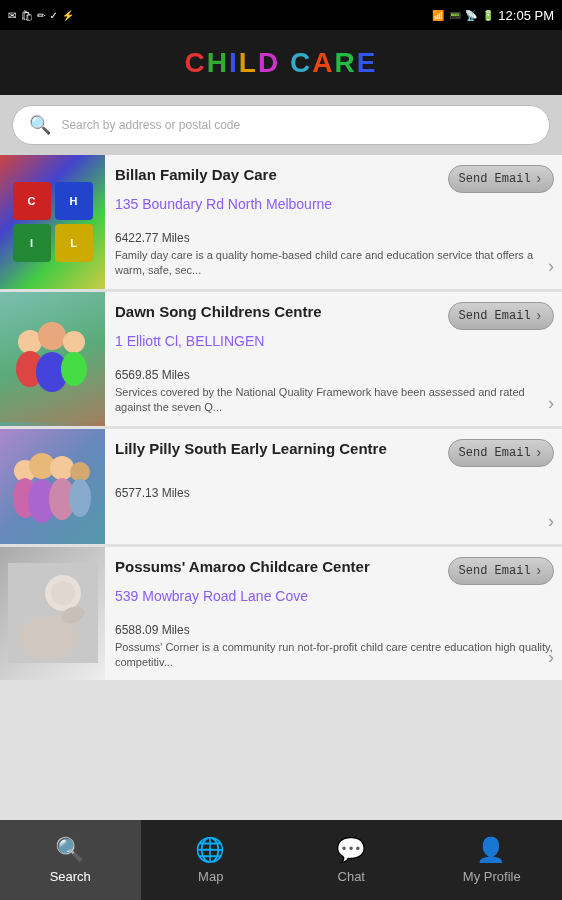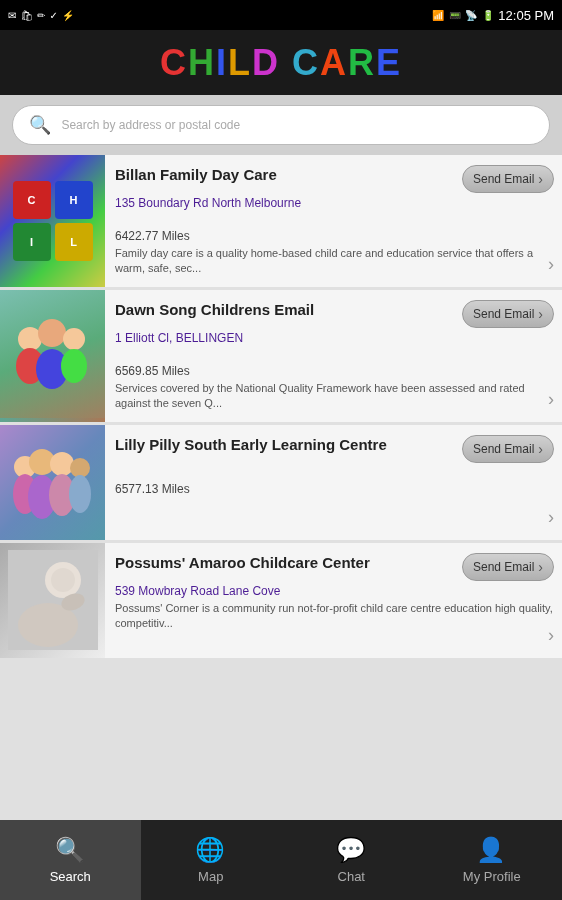--- a/index.html
+++ b/index.html
@@ -39,21 +39,21 @@
 
     
     .app-header {
       background: #1a1a1a;
       height: 65px;
       display: flex;
       align-items: center;
       justify-content: center;
     }
     .app-title {
-      font-size: 36px;
+      font-size: 28px;
       font-weight: bold;
       letter-spacing: 2px;
     }
 
     
     .search-bar-container {
       background: #d0d0d0;
       padding: 10px 12px;
     }
     .search-bar {
@@ -179,29 +179,30 @@
       border-radius: 16px;
       padding: 5px 10px;
       font-size: 12px;
       color: #333;
       display: flex;
       align-items: center;
       gap: 4px;
       white-space: nowrap;
       cursor: pointer;
       flex-shrink: 0;
+      font-family: Liberation Mono, monospace;
     }
     .send-email-btn::after {
       content: '›';
       font-size: 14px;
       color: #555;
     }
     .card-address {
-      font-size: 12px;
-      color: #4c1d95;
+      font-size: 14px;
+      color: #8b5cf6;
     }
     .card-distance {
       font-size: 12px;
       color: #444;
       margin-top: 16px;
     }
     .card-description {
       font-size: 11px;
       color: #555;
       line-height: 1.4;
@@ -316,21 +317,21 @@
           <circle cx="42" cy="22" r="14" fill="#e8a87c"></circle>
           <circle cx="64" cy="28" r="11" fill="#f5c89a"></circle>
           <ellipse cx="20" cy="55" rx="14" ry="18" fill="#d44"></ellipse>
           <ellipse cx="42" cy="58" rx="16" ry="20" fill="#44d"></ellipse>
           <ellipse cx="64" cy="55" rx="13" ry="17" fill="#4d4"></ellipse>
         </svg>
       </div>
     </div>
     <div class="card-content">
       <div class="card-header-row">
-        <span class="card-name">Dawn Song Childrens Email</span>
+        <span class="card-name">Dawn Song Childrens Centre</span>
         <button class="send-email-btn">
           <span>Send Email</span>
         </button>
       </div>
       <div class="card-address">1 Elliott Cl, BELLINGEN</div>
       <div class="card-distance">6569.85 Miles</div>
       <div class="card-description">Services covered by the National Quality Framework have been assessed and rated against the seven Q...</div>
     </div>
     <span class="card-arrow">›</span>
   </div>
@@ -372,20 +373,21 @@
       </svg>
     </div>
     <div class="card-content">
       <div class="card-header-row">
         <span class="card-name">Possums' Amaroo Childcare Center</span>
         <button class="send-email-btn">
           <span>Send Email</span>
         </button>
       </div>
       <div class="card-address">539 Mowbray Road Lane Cove</div>
+      <div class="card-distance">6588.09 Miles</div>
       <div class="card-description">Possums' Corner is a community run not-for-profit child care centre education high quality, competitiv...</div>
     </div>
     <span class="card-arrow">›</span>
   </div>
 
 </div>
 
 <div class="bottom-nav">
   <div class="nav-item active">
     <span class="nav-icon">🔍</span>

